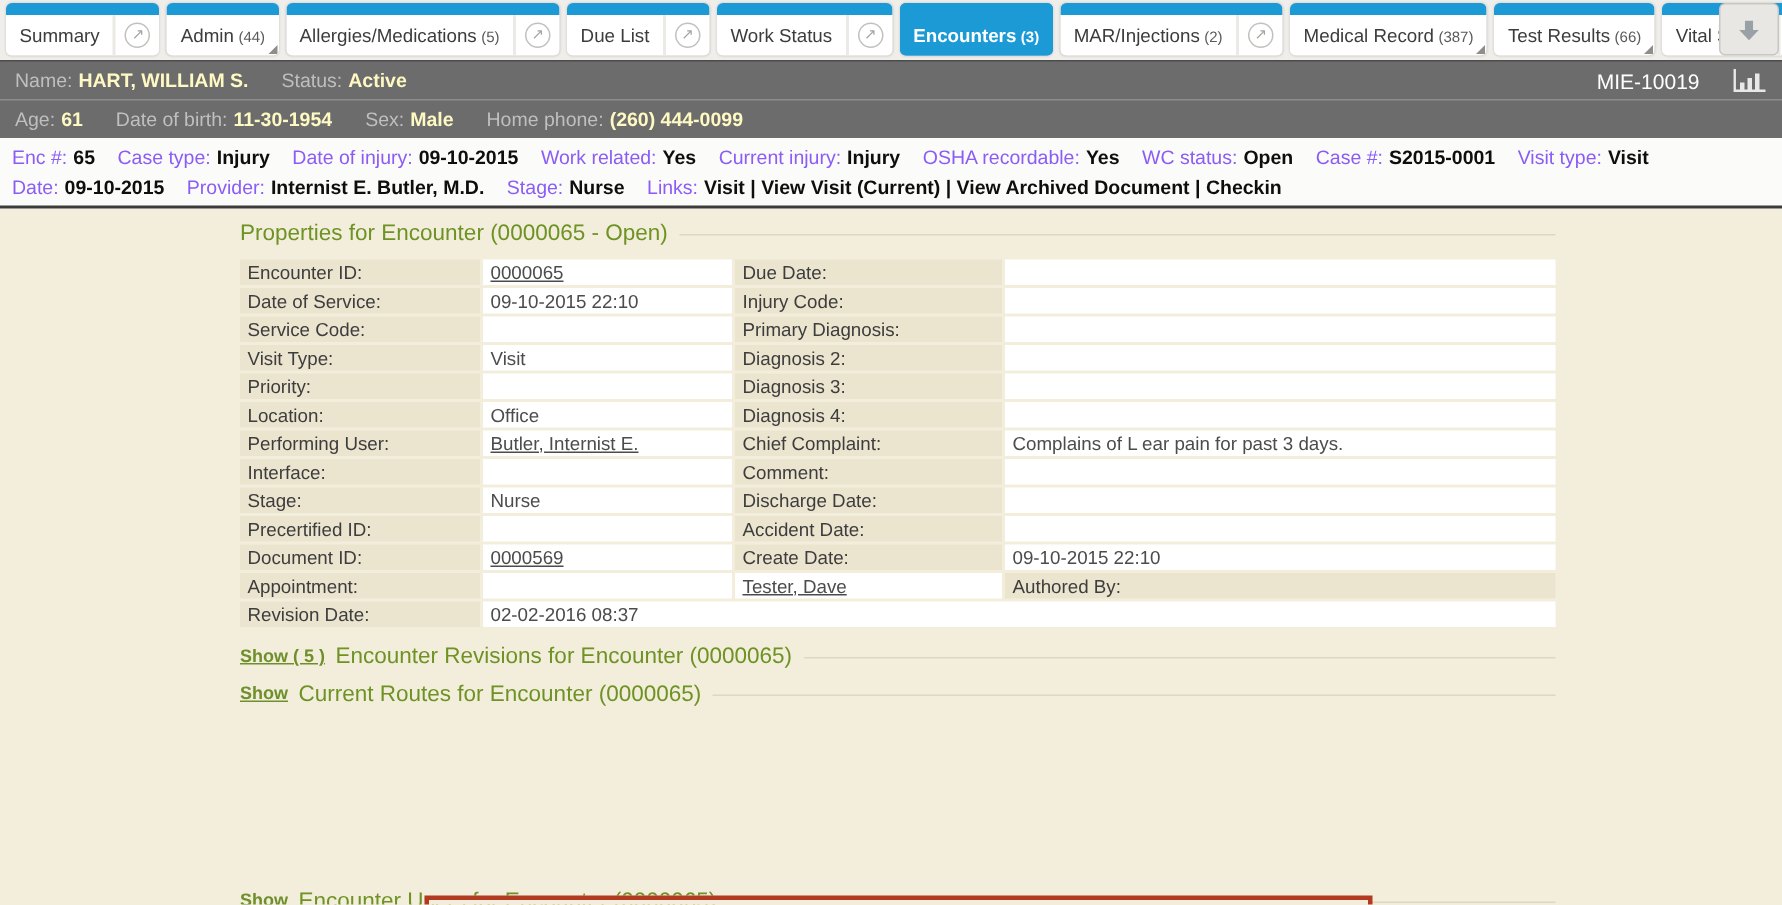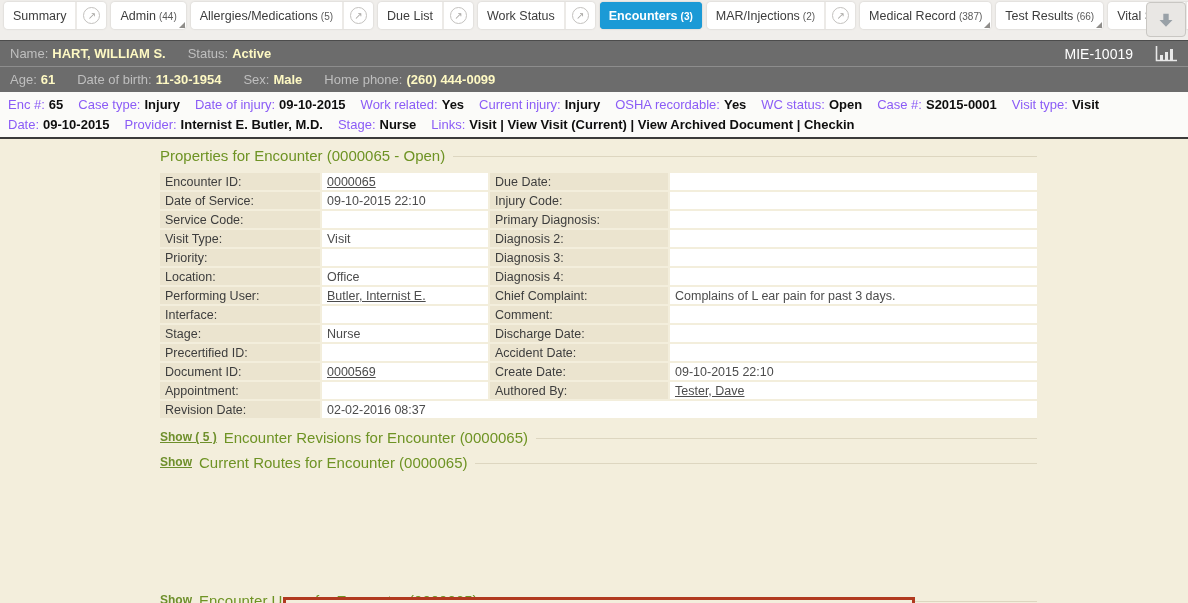--- a/index.html
+++ b/index.html
@@ -2,21 +2,21 @@
 <html style="--accent: #1b9ad6;"><head>
 <meta charset="utf-8">
 <style>
   * { box-sizing: border-box; margin: 0; padding: 0; }
   html,body { width:1188px; height:603px; overflow:hidden;
     font-family:"Liberation Sans", sans-serif; background:#f3eedc; }
 
   
   .tabbar { position:relative; height:40px; background:#f0eeeb; overflow:hidden; }
   .tab-strip { position:absolute; left:4px; top:2px; display:flex; gap:5px; width:1400px; }
-  .tab { border-radius:4px; overflow:hidden; display:flex; 
+  .tab { border-radius:4px; overflow:hidden; display:flex; flex-direction:column;
          box-shadow:0 0 2px rgba(0,0,0,.18); background:transparent; flex:0 0 auto; cursor:pointer; }
   .tab-top { height:8px; background:var(--accent,#1b9ad6); }
   .tab-body { display:flex; align-items:center; background:#fff; height:27px; position:relative; }
   .tab-label { padding:0 9px; font-size:12.5px; color:#3c3c3c; white-space:nowrap; }
   .tab-count { font-size:10px; color:#5a5a5a; margin-left:3px; }
   .tab.active { background:var(--accent,#1b9ad6); }
   .tab.active .tab-body { background:var(--accent,#1b9ad6); }
   .tab.active .tab-label { color:#fff; font-weight:bold; }
   .tab.active .tab-count { color:#fff; font-weight:bold; }
   .popout-seg { width:31px; align-self:stretch; border-left:2px solid #eceae7;
@@ -291,24 +291,24 @@
           <div class="cell clbl">Document ID:</div>
           <div class="cell cval">
             <span class="vlink">0000569</span>
           </div>
           <div class="cell clbl">Create Date:</div>
           <div class="cell cval">09-10-2015 22:10</div>
         </div>
         <div class="prow">
           <div class="cell clbl">Appointment:</div>
           <div class="cell cval"></div>
-          <div class="cell clbl">Authored By:</div>
           <div class="cell cval">
             <span class="vlink">Tester, Dave</span>
           </div>
+          <div class="cell clbl">Authored By:</div>
         </div>
         <div class="prow span2">
           <div class="cell clbl">Revision Date:</div>
           <div class="cell cval">02-02-2016 08:37</div>
         </div>
       </div>
 
     <div class="sec-head sec1">
       <span class="show-link">Show ( 5 )</span>
       <span class="sec-title">Encounter Revisions for Encounter (0000065)</span>

